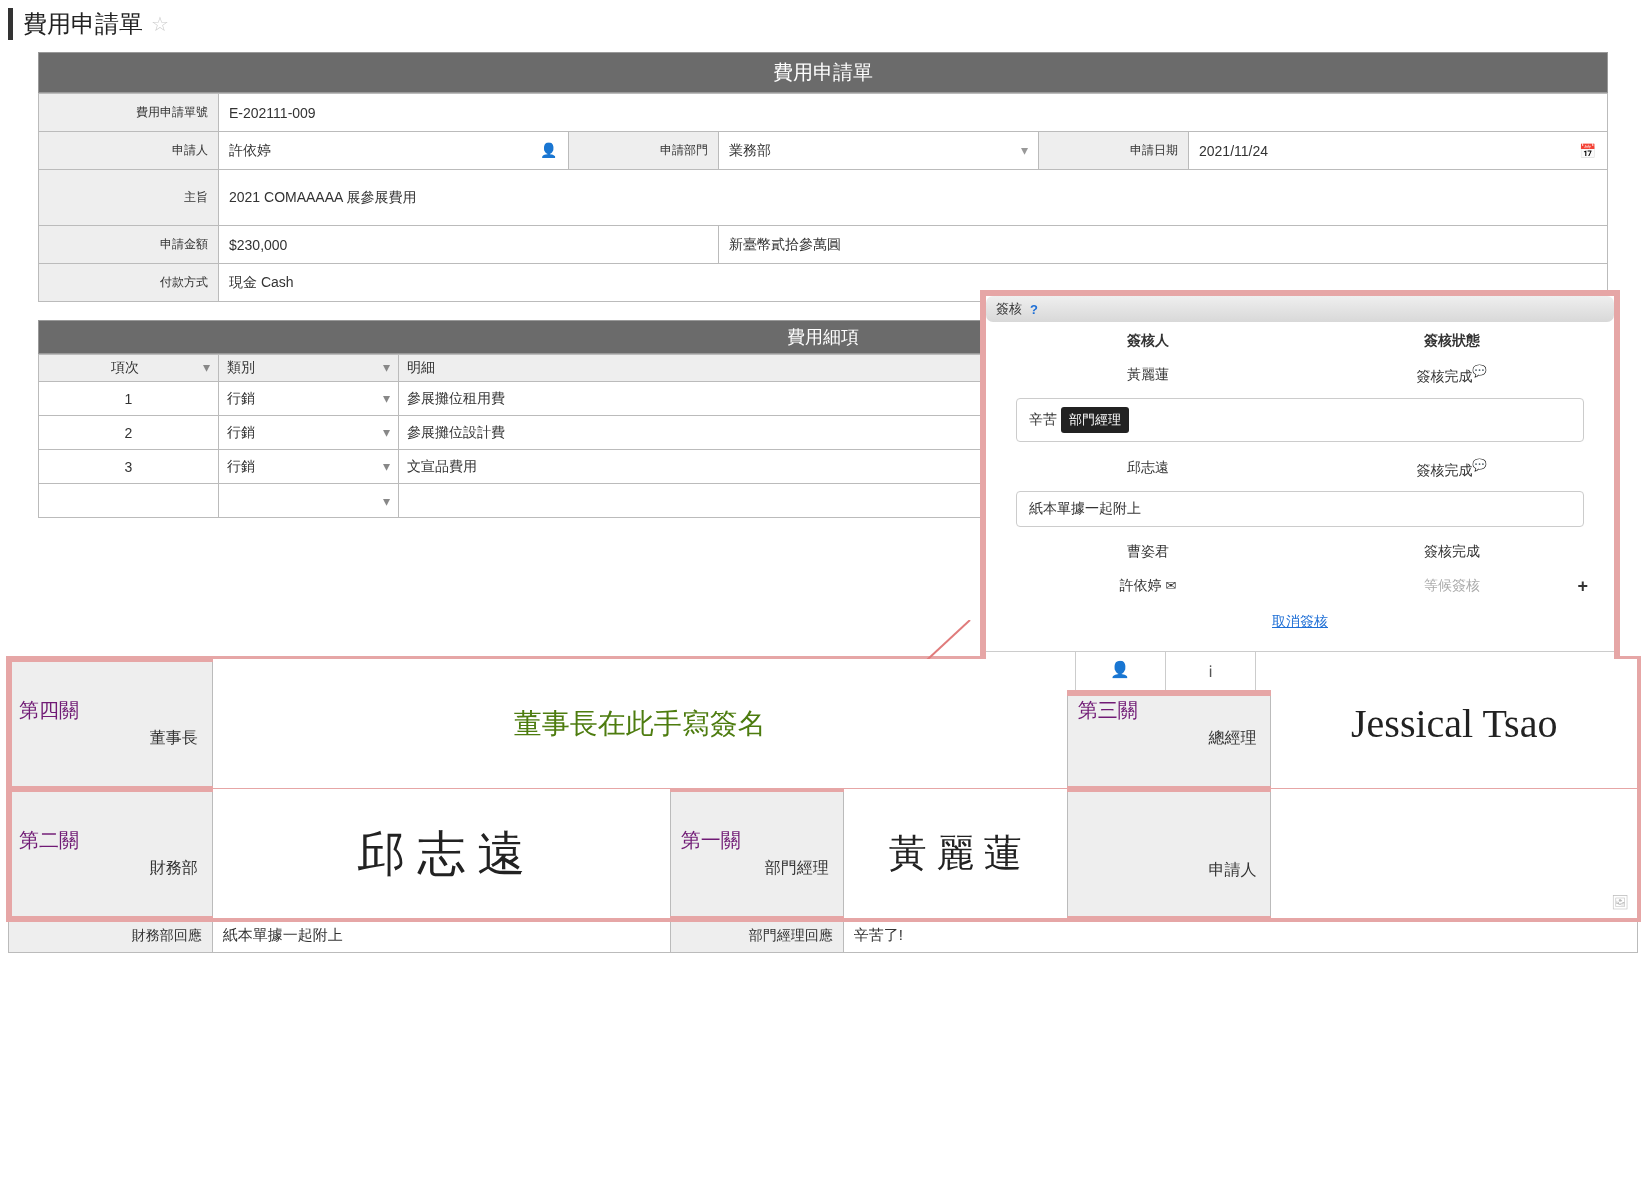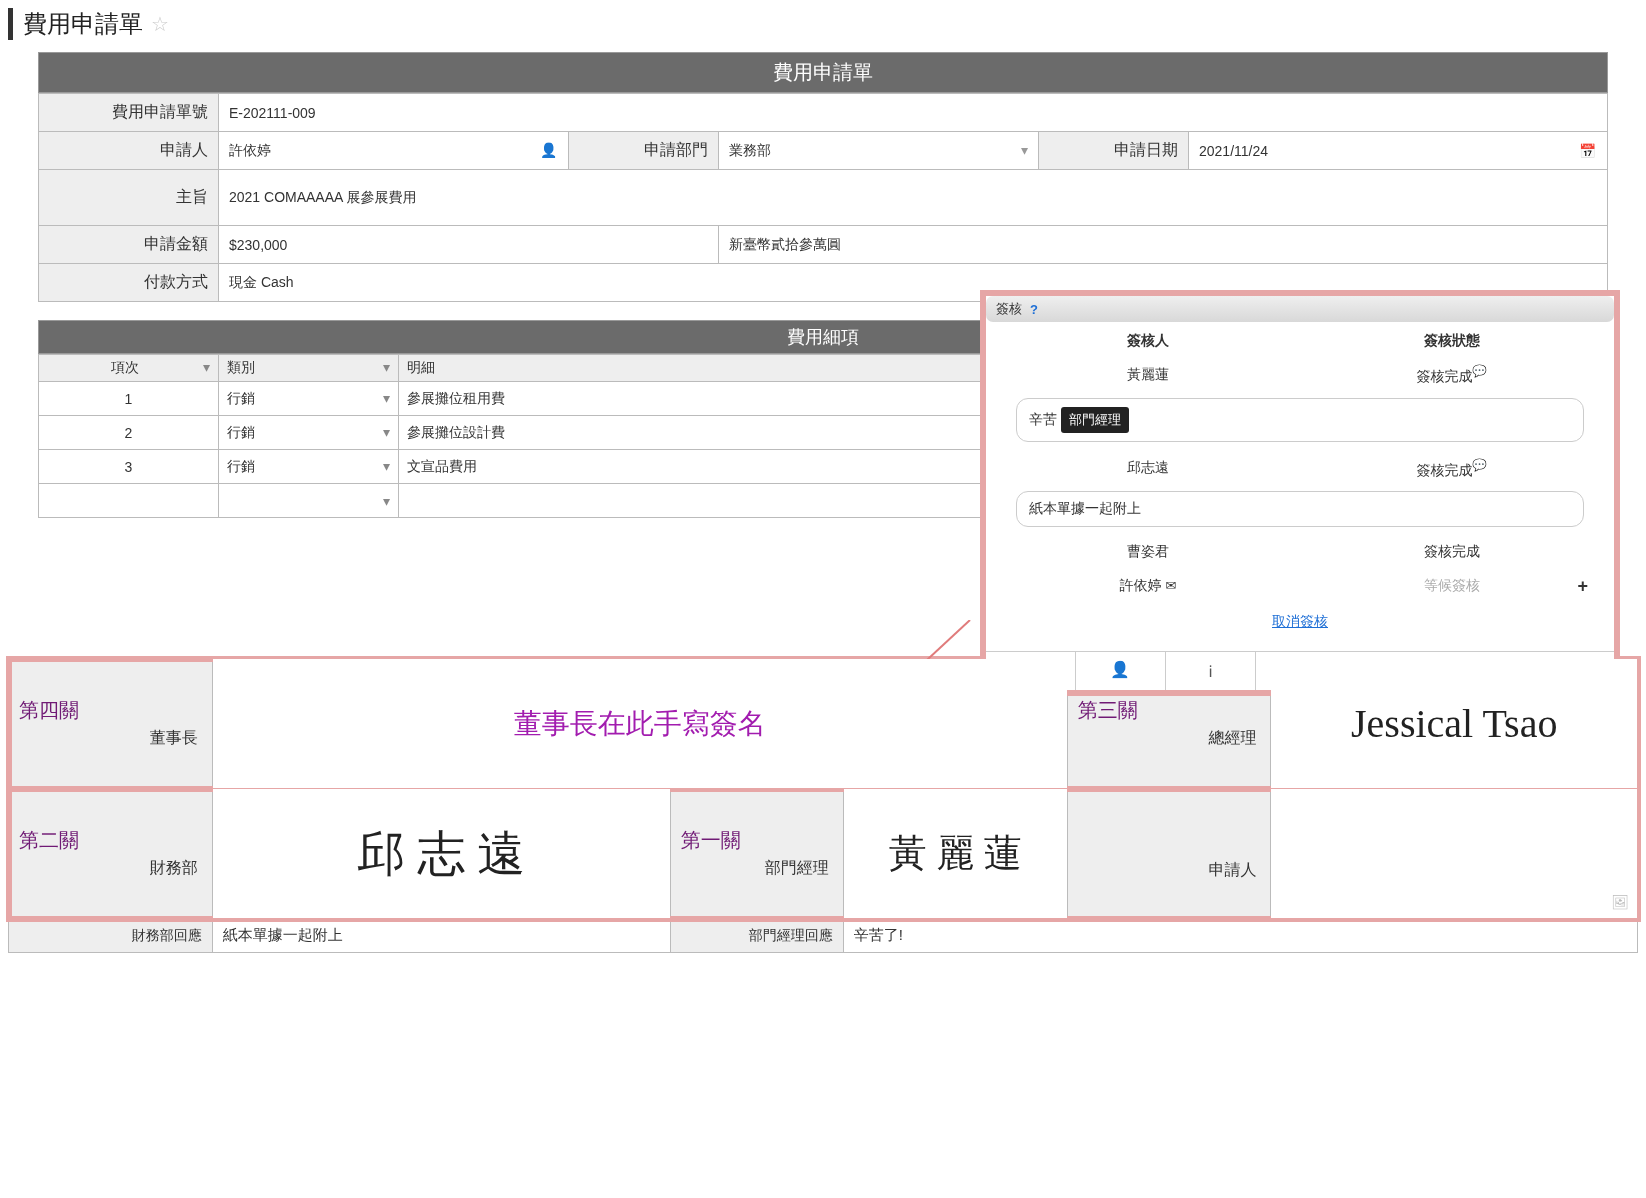--- a/index.html
+++ b/index.html
@@ -4,58 +4,58 @@
 <style>
   * { box-sizing: border-box; margin: 0; padding: 0; }
   body { font-family: Arial, "Microsoft JhengHei", sans-serif; font-size: 14px; color: #333; background: #fff; padding: 8px; width: 1646px; }
   .page-title-row { display: flex; align-items: center; gap: 8px; border-left: 5px solid #333; padding-left: 10px; margin-bottom: 12px; }
   .page-title { font-size: 24px; font-weight: 500; color: #222; }
   .star-icon { color: #ccc; font-size: 20px; }
   .form-container { margin: 0 30px; }
   .hdr-bar { background: #6b6b6b; color: #fff; text-align: center; font-size: 20px; padding: 6px 0; border: 1px solid #999; }
   table.form-tbl { width: 100%; border-collapse: collapse; }
   table.form-tbl td { border: 1px solid #bbb; padding: 6px 10px; height: 38px; vertical-align: middle; }
-  td.lbl { background: #eee; text-align: right; color: #333; font-size: 16px; }
+  td.lbl { background: #eee; text-align: right; color: #333; font-size: 12px; }
   td.val { background: #fff; }
   .person-icon, .dd-icon, .cal-icon { color: #999; float: right; font-size: 14px; }
   .sub-hdr { background: #6b6b6b; color: #fff; text-align: center; padding: 4px 0; border: 1px solid #999; margin-top: 18px; font-size: 18px; }
   table.detail-tbl { width: 100%; border-collapse: collapse; }
   table.detail-tbl th { background: #eee; border: 1px solid #bbb; padding: 4px 8px; font-weight: normal; text-align: left; }
   table.detail-tbl td { border: 1px solid #bbb; padding: 4px 8px; height: 34px; }
   table.detail-tbl th.right, table.detail-tbl td.right { text-align: center; }
   .dd { color: #888; float: right; }
   
   .popup { position: absolute; top: 290px; left: 980px; width: 640px; border: 6px solid #e6a6a6; background: #fff; font-size: 14px; }
   .popup-hdr { background: linear-gradient(#efefef,#d8d8d8); padding: 4px 10px; display: flex; align-items: center; gap: 8px; font-size: 13px; border-radius: 7px; }
   .popup-hdr .help { color: #1e6fd6; font-weight: bold; }
   .popup-body { padding: 4px 10px 10px 10px; }
   .ap-head { display: flex; font-weight: bold; text-align: center; padding: 6px 0; }
   .ap-head > div, .ap-row > div { flex: 1; text-align: center; }
   .ap-row { display: flex; align-items: center; padding: 8px 0; }
-  .ap-note { margin: 4px 20px 8px 20px; border: 1px solid #ccc; border-radius: 12px; padding: 8px 12px; text-align: left; background: #fff; }
+  .ap-note { margin: 4px 20px 8px 20px; border: 1px solid #ccc; border-radius: 4px; padding: 8px 12px; text-align: left; background: #fff; }
   .tooltip { display: inline-block; background: #222; color: #fff; padding: 4px 8px; border-radius: 3px; font-size: 13px; margin-left: 4px; }
   .bubble { font-size: 12px; color: #888; vertical-align: super; }
   .waiting { color: #aaa; }
   .plus { position: absolute; right: 16px; font-size: 18px; font-weight: bold; }
   .cancel-link { text-align: center; padding: 10px 0; }
   .cancel-link a { color: #1e6fd6; text-decoration: underline; }
   .popup-foot { border-top: 1px solid #ccc; display: flex; }
   .popup-foot .tab { flex: 0 0 90px; text-align: center; padding: 8px 0; border-right: 1px solid #ccc; color: #555; font-size: 16px; }
   .env-icon { font-size: 13px; }
   
   .arrow { position: absolute; top: 620px; left: 820px; color: #e07b7b; font-size: 14px; }
   
   .sig-area { margin-top: 140px; }
   table.sig-tbl { width: 100%; border-collapse: collapse; }
   table.sig-tbl td { border: 1px solid #bbb; vertical-align: middle; }
   .sig-lbl { background: #eee; width: 200px; }
   .sig-lbl .stage { color: #701a75; font-size: 20px; display: block; padding: 4px 10px 0 10px; }
   .sig-lbl .role { font-size: 16px; display: block; text-align: right; padding: 4px 14px 6px 0; }
   .sig-val { background: #fff; text-align: center; height: 130px; position: relative; }
-  .sig-val .placeholder { color: #a21caf; font-size: 28px; }
+  .sig-val .placeholder { color: #4d7c0f; font-size: 28px; }
   .sig-hand { font-family: "Brush Script MT","Segoe Script",cursive; font-size: 48px; color: #222; white-space: nowrap; }
   .sig-hand.en { font-family: "Segoe Script","Brush Script MT",cursive; font-size: 40px; }
   .mini-lbl { background: #eee; text-align: right; padding: 4px 10px; font-size: 14px; height: 34px; }
   .mini-val { background: #fff; padding: 4px 10px; font-size: 15px; }
   .pink-box { outline: 6px solid #e6a6a6; outline-offset: -3px; }
   .img-ph { position: absolute; right: 8px; bottom: 8px; color: #bbb; font-size: 14px; }
 </style>
 </head>
 <body>
 

